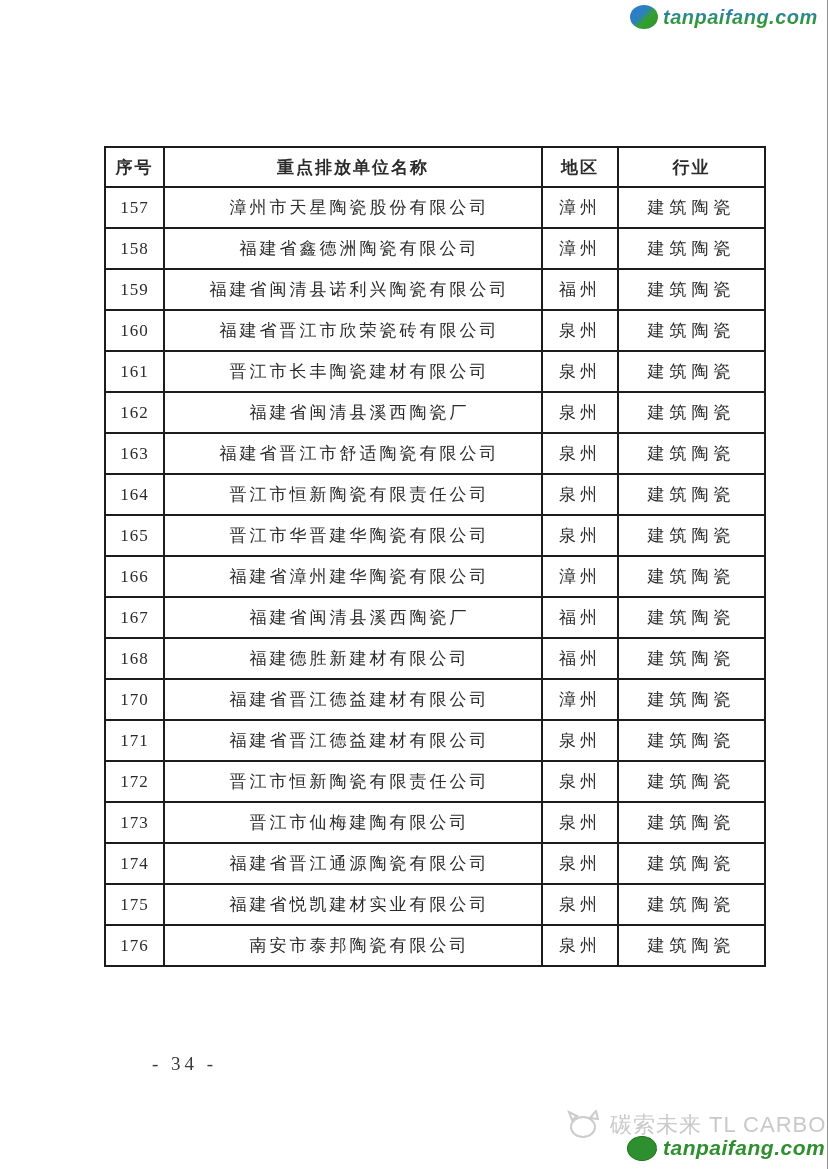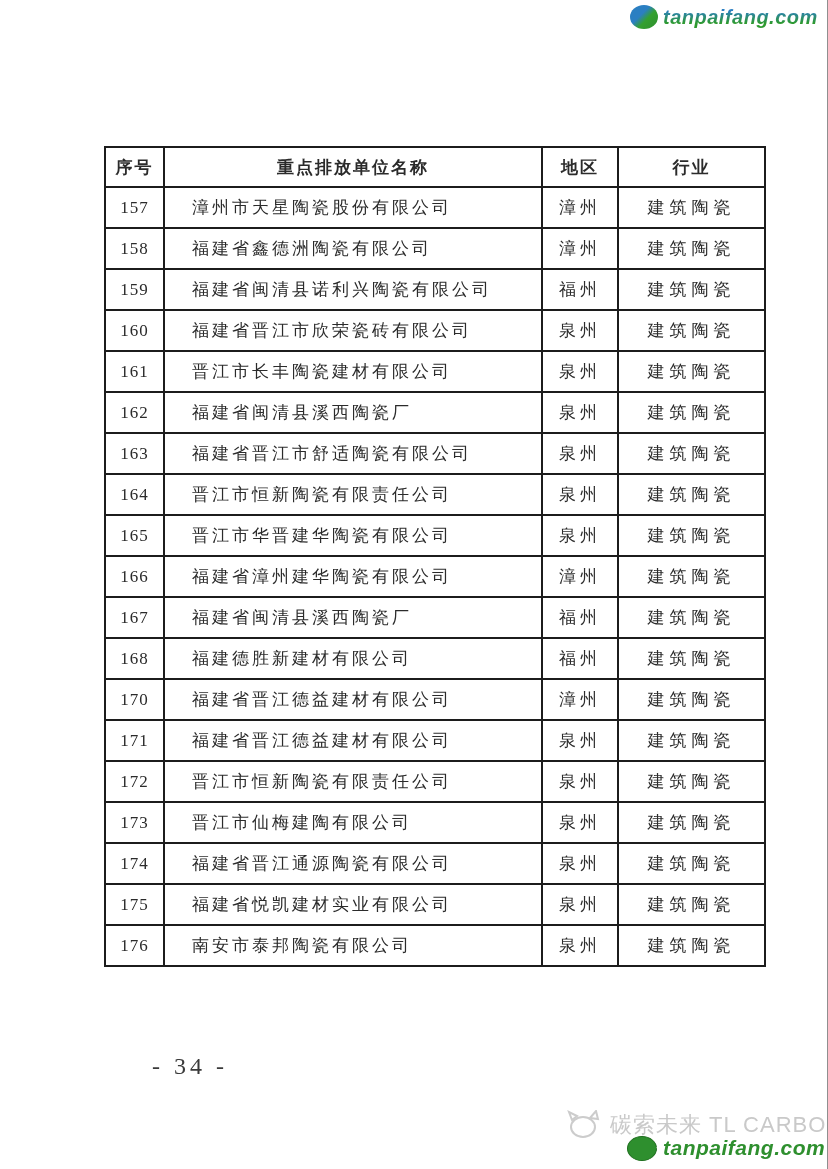--- a/index.html
+++ b/index.html
@@ -35,32 +35,32 @@
   }
   table.units thead th {
     height:40px;
     font-weight:bold;
     letter-spacing:2px;
     font-size:17px;
     border-radius:14px;
   }
   table.units tbody td { height:41px; letter-spacing:2px; }
   table.units td.name-col {
-    text-align:left;
-    padding-left:27px;
+    text-align:center;
+    padding-left:13px;
     letter-spacing:3px;
   }
   table.units td.serial-col { letter-spacing:1px; }
   table.units td.region-col { letter-spacing:4px;margin-top:44px; }
   table.units td.industry-col { letter-spacing:5px; }
 
   
   .page-number {
     position:absolute; left:152px; top:1053px;
-    font-size:24px; letter-spacing:4px; color:#3a3a3a;
+    font-size:19px; letter-spacing:4px; color:#3a3a3a;
   }
 
   
   .top-logo {
     position:absolute; top:3px; left:630px;
     display:flex; align-items:center; gap:5px;
     height:28px;
   }
   .logo-ball {
     width:24px; height:24px; border-radius:50%;

